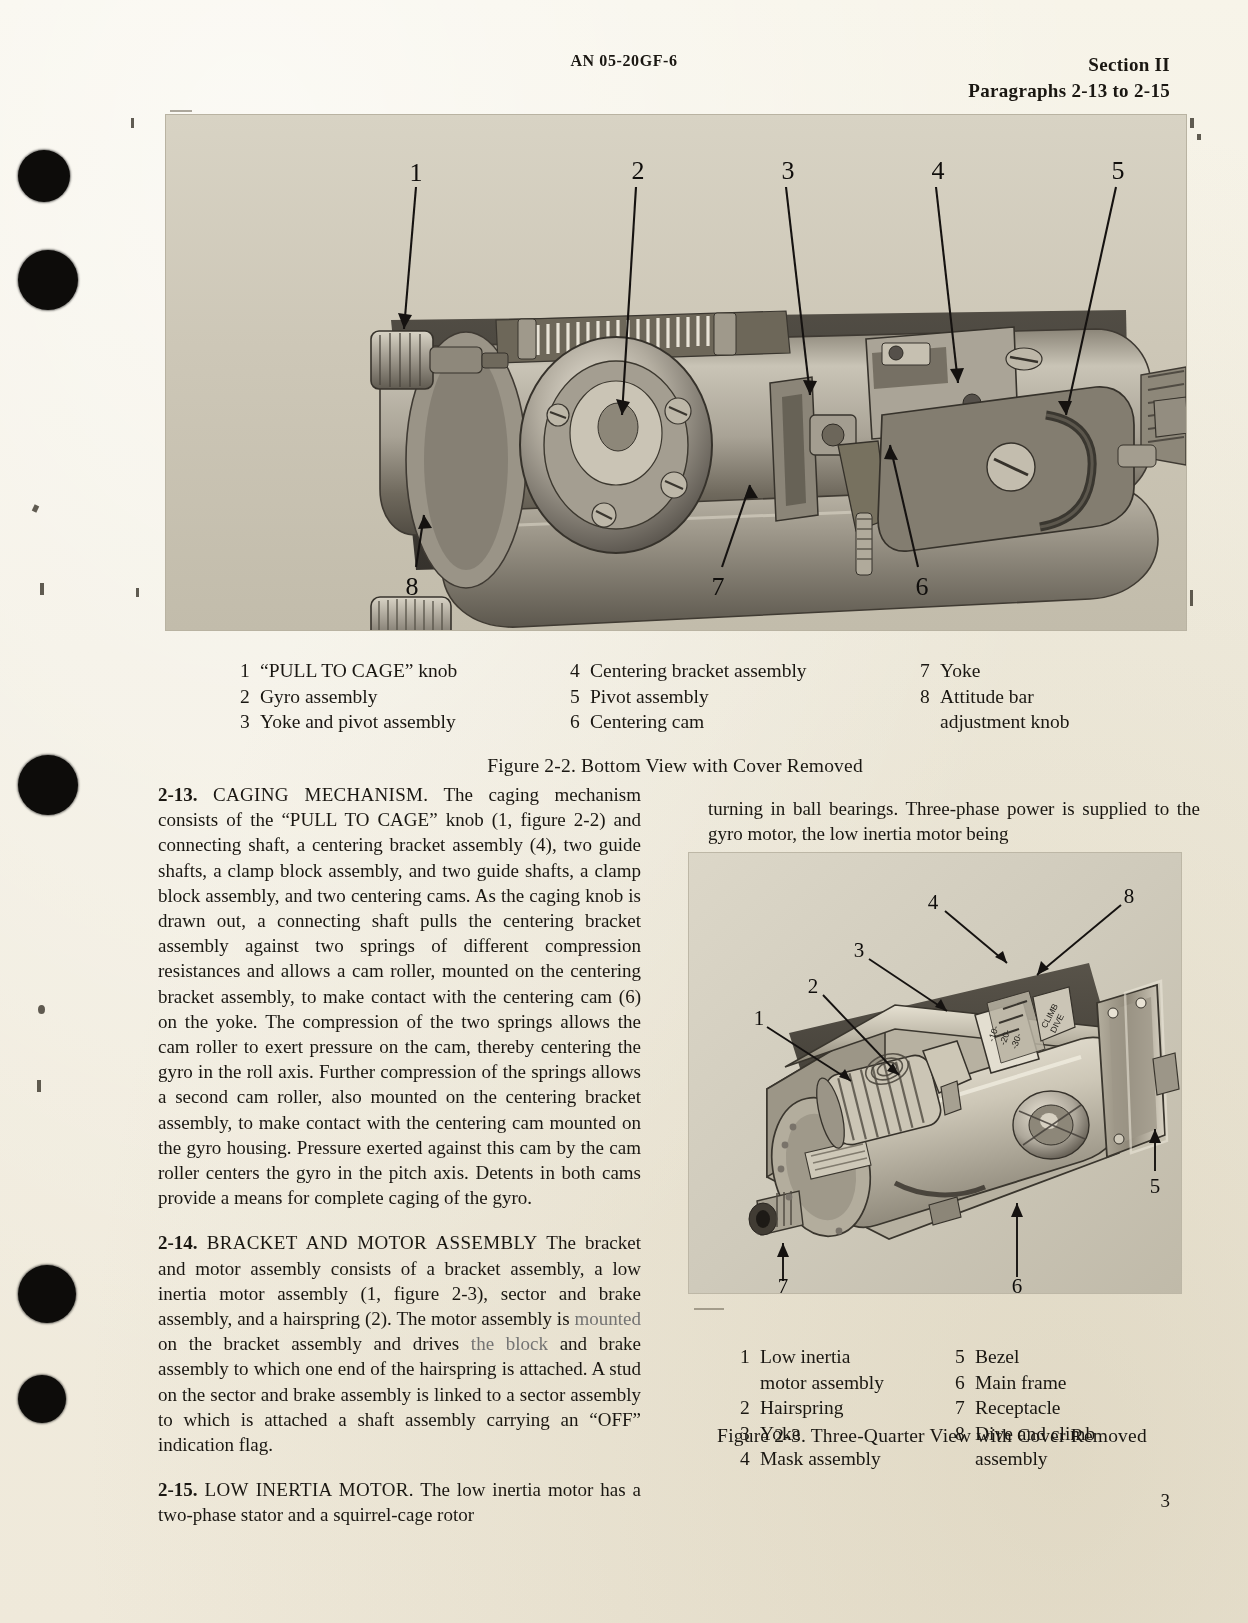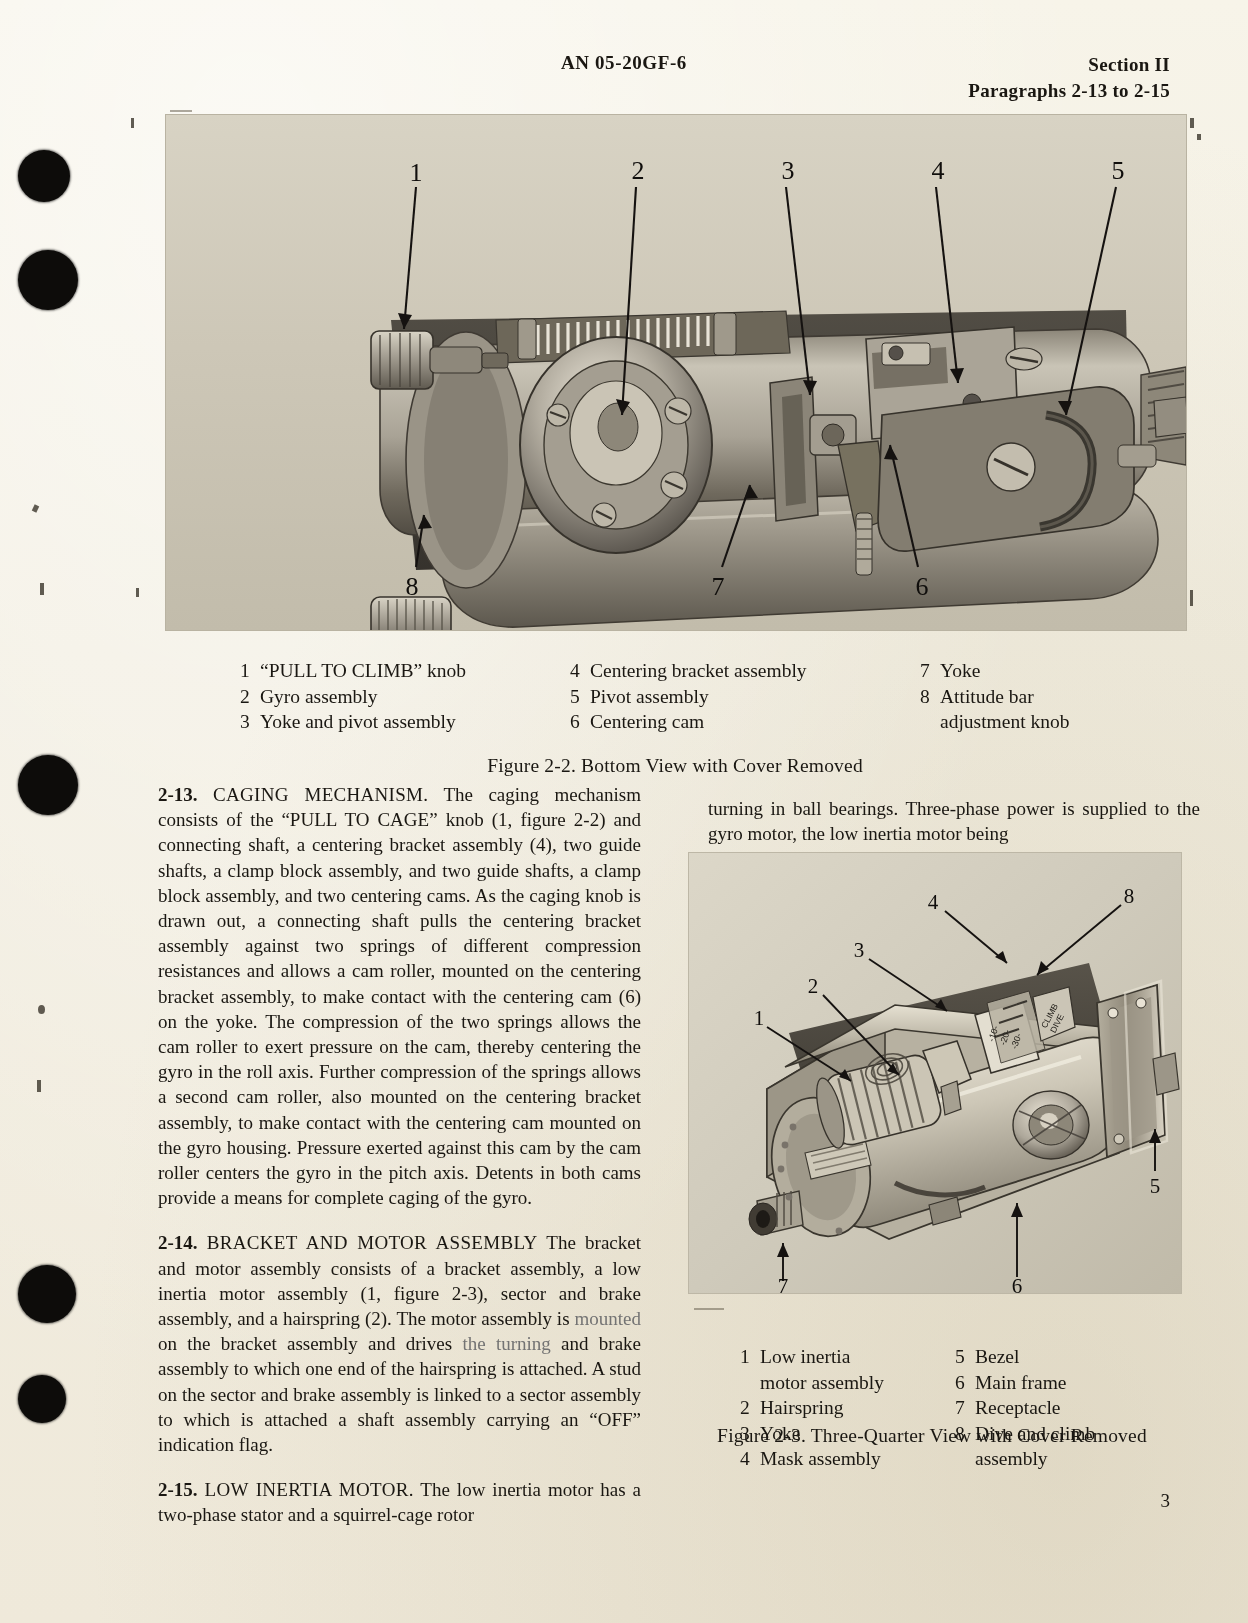--- a/index.html
+++ b/index.html
@@ -43,21 +43,21 @@
   .s5{left:131px;top:118px;width:3px;height:10px;}
   .s6{left:136px;top:588px;width:3px;height:9px;}
   .s7{left:1190px;top:118px;width:4px;height:10px;}
   .s8{left:1190px;top:590px;width:3px;height:16px;}
   .s9{left:1197px;top:134px;width:4px;height:6px;}
 
   
   .runhead{position:absolute;top:52px;left:0;width:1248px;height:60px;}
   .runhead .center{
     position:absolute;left:0;right:0;top:0;text-align:center;
-    font-weight:bold;font-size:19px;letter-spacing:.6px;
+    font-weight:bold;font-size:16px;letter-spacing:.6px;
   }
   .runhead .right{
     position:absolute;right:78px;top:0;text-align:right;
     font-weight:bold;font-size:19px;line-height:26px;letter-spacing:.3px;margin-left:20px;
   }
 
   
   .fig22{
     position:absolute;left:165px;top:114px;width:1020px;height:515px;
     background:#cfcabc;
@@ -336,21 +336,21 @@
           <text x="552" y="480">7</text>
           <text x="246" y="480">8</text>
         </g>
       </svg>
     </div>
   </div>
 
   <div class="legend leg22">
     <div class="col c1">
       <div class="item">
-        <span class="num">1</span><span>“PULL TO CLIMB” knob</span>
+        <span class="num">1</span><span>“PULL TO CAGE” knob</span>
       </div>
       <div class="item">
         <span class="num">2</span><span>Gyro assembly</span>
       </div>
       <div class="item">
         <span class="num">3</span><span>Yoke and pivot assembly</span>
       </div>
     </div>
     <div class="col c2">
       <div class="item">
@@ -384,21 +384,21 @@
       <span class="caps">CAGING MECHANISM.</span>
       <span>The caging mechanism consists of the “PULL TO CAGE” knob (1, figure 2-2) and connecting shaft, a centering bracket assembly (4), two guide shafts, a clamp block assembly, and two guide shafts, a clamp block assembly, and two centering cams. As the caging knob is drawn out, a connecting shaft pulls the centering bracket assembly against two springs of different compression resistances and allows a cam roller, mounted on the centering bracket assembly, to make contact with the centering cam (6) on the yoke. The compression of the two springs allows the cam roller to exert pressure on the cam, thereby centering the gyro in the roll axis. Further compression of the springs allows a second cam roller, also mounted on the centering bracket assembly, to make contact with the centering cam mounted on the gyro housing. Pressure exerted against this cam by the cam roller centers the gyro in the pitch axis. Detents in both cams provide a means for complete caging of the gyro.</span>
     </p>
 
     <p class="para">
       <span class="pnum">2-14.</span>
       <span class="caps">BRACKET AND MOTOR ASSEMBLY</span>
       <span>The bracket and motor assembly consists of a bracket assembly, a low inertia motor assembly (1, figure 2-3), sector and brake assembly, and a hairspring (2). The motor assembly is</span>
       <span class="faded">mounted</span>
       <span>on the bracket assembly and drives</span>
-      <span class="faded">the turning</span>
+      <span class="faded">the block</span>
       <span>and brake assembly to which one end of the hairspring is attached. A stud on the sector and brake assembly is linked to a sector assembly to which is attached a shaft assembly carrying an “OFF” indication flag.</span>
     </p>
 
     <p class="para">
       <span class="pnum">2-15.</span>
       <span class="caps">LOW INERTIA MOTOR.</span>
       <span>The low inertia motor has a two-phase stator and a squirrel-cage rotor</span>
     </p>
   </div>
 

